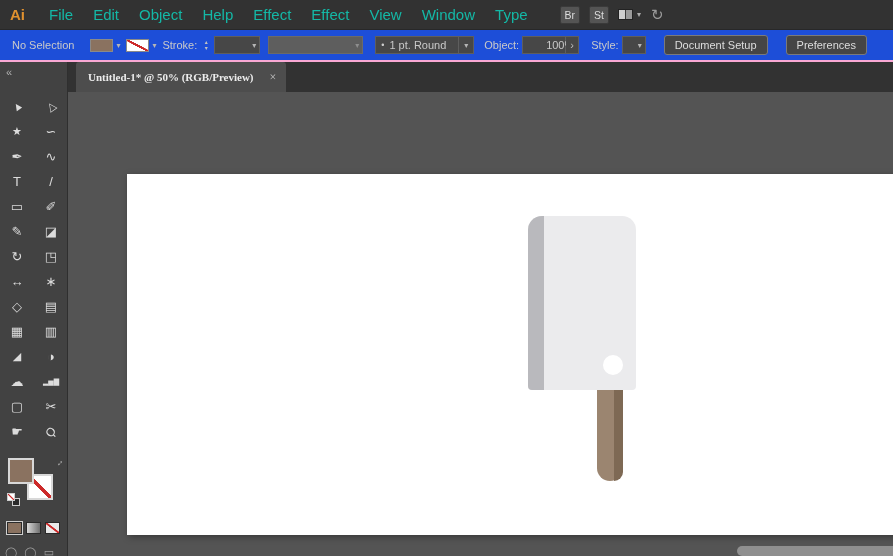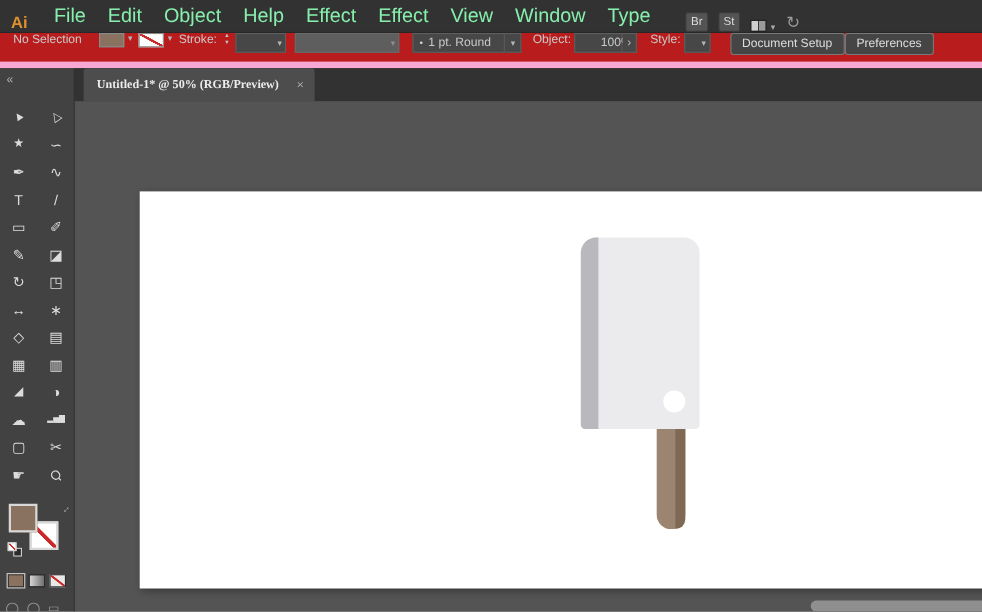--- a/index.html
+++ b/index.html
@@ -6,34 +6,34 @@
   html,body { width:893px; height:556px; }
   body {
     position:relative; overflow:hidden;
     font-family:"Liberation Sans", sans-serif;
     background:#3d3d3d; color:#d6d6d6;
     -webkit-font-smoothing:antialiased;
   }
 
   
   .menubar{position:absolute;top:0;left:0;width:893px;height:30px;background:#323232;
-    display:flex;align-items:flex-end;padding-left:8px;border-bottom:1px solid #282828;}
+    display:flex;align-items:center;padding-left:8px;border-bottom:1px solid #282828;}
   .logo{font-weight:bold;font-size:15px;color:#e0912f;margin:0 14px 0 2px;}
-  .menu-item{padding:0 10px;font-size:18px;color:#86efac;line-height:30px;cursor:default;}
+  .menu-item{padding:0 10px;font-size:15px;color:#14b8a6;line-height:30px;cursor:default;}
   .mb-gap{width:22px;}
   .qbtn{background:#545454;border:1px solid #3a3a3a;border-radius:2px;color:#ddd;
     font-size:10.5px;padding:2px 4px;margin-right:9px;line-height:12px;}
   .ws-icon{display:inline-block;width:15px;height:11px;border:1px solid #222;margin-right:2px;
     background:linear-gradient(90deg,#cfcfcf 0 6px,#3a3a3a 6px 7px,#9a9a9a 7px 15px);}
   .caret{font-size:8px;color:#aaa;margin:0 10px 0 2px;}
   .sync{font-size:15px;color:#9a9a9a;}
 
   
-  .ctrlbar{position:absolute;top:30px;left:0;width:893px;height:32px;background:#b91c1c;
-    border-bottom:6px solid #f9a8d4;display:flex;align-items:flex-start;font-size:11px;color:#c9c9c9;}
+  .ctrlbar{position:absolute;top:30px;left:0;width:893px;height:32px;background:#1d4ed8;
+    border-bottom:2px solid #f9a8d4;display:flex;align-items:center;font-size:11px;color:#c9c9c9;}
   .ctrlbar > *{flex-shrink:0;}
   .cb-label{margin-right:3px;}
   .swatch{width:23px;height:13px;border:1px solid #8a8a8a;}
   .none-diag{background-color:#fff;
     background-image:linear-gradient(to top right,transparent 44%,#cc2a2a 45%,#cc2a2a 55%,transparent 56%);}
   .dd{font-size:8px;color:#b5b5b5;margin:0 6px 0 3px;}
   .stepper{display:flex;flex-direction:column;align-items:center;justify-content:center;
     width:12px;margin-right:2px;color:#c2c2c2;}
   .stepper span{font-size:6px;line-height:6px;}
   .combo{height:18px;background:#474747;border:1px solid #5e5e5e;display:flex;align-items:center;}
@@ -46,21 +46,21 @@
   .ddbox{width:15px;height:18px;background:#474747;border:1px solid #5e5e5e;border-left:none;
     display:flex;align-items:center;justify-content:center;margin-right:10px;}
   .ddbox .dd{margin:0;}
   .w-opacity{width:44px;padding-left:23px;}
   .chevbox{width:13px;height:18px;display:flex;align-items:center;justify-content:center;
     background:#474747;border:1px solid #5e5e5e;border-left:none;margin-right:12px;}
   .chev{font-size:11px;color:#bbb;line-height:10px;}
   .w-style{width:24px;margin-right:14px;}
   .btn{border:1px solid #7a7a7a;border-radius:3px;background:#454545;color:#ddd;
     font-size:11px;padding:3px 10px;white-space:nowrap;}
-  .btn-docsetup{margin-left:4px;margin-right:0;}
+  .btn-docsetup{margin-left:4px;margin-right:18px;}
   .ml12{margin-left:12px;margin-right:16px;}
 
   
   .main{position:absolute;top:62px;left:0;width:893px;height:494px;display:flex;}
 
   
   .toolbar{position:relative;width:68px;height:100%;background:#424242;border-right:1px solid #2f2f2f;}
   .collapse{position:absolute;top:4px;left:6px;font-size:11px;color:#b0b0b0;letter-spacing:-1px;}
   .tools{position:absolute;top:32px;left:0;width:68px;display:grid;
     grid-template-columns:34px 34px;}

